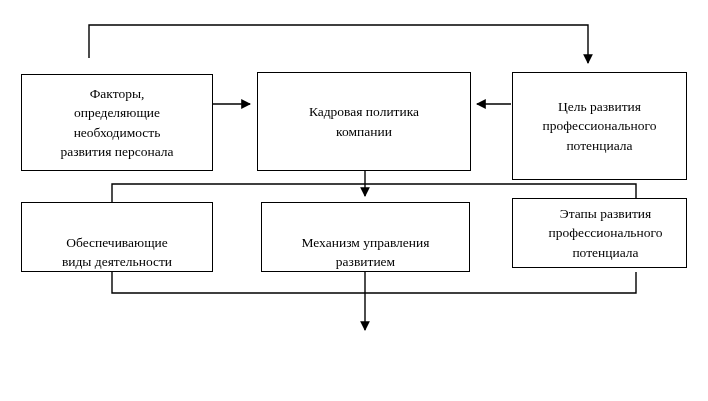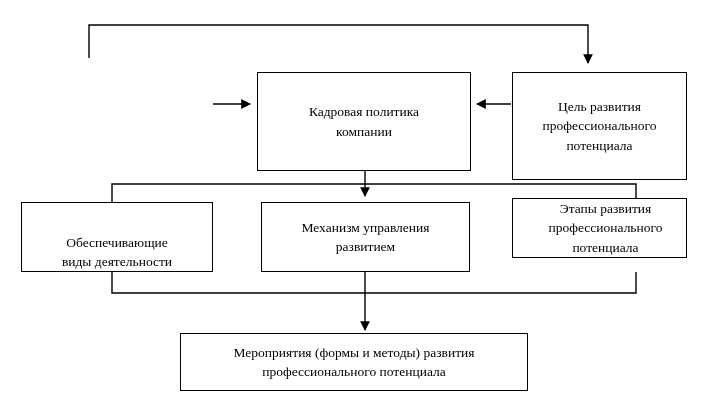--- a/index.html
+++ b/index.html
@@ -72,46 +72,48 @@
       <path d="M 112 202 L 112 184 L 636 184 L 636 198" fill="none" stroke="#000000" stroke-width="1.4"></path>
       <path d="M 365 171 L 365 196" fill="none" stroke="#000000" stroke-width="1.4" marker-end="url(#arrow-end)"></path>
     </g>
 
     <g>
       <path d="M 112 272 L 112 293 L 636 293 L 636 272" fill="none" stroke="#000000" stroke-width="1.4"></path>
       <path d="M 365 272 L 365 330" fill="none" stroke="#000000" stroke-width="1.4" marker-end="url(#arrow-end)"></path>
     </g>
   </svg>
 
+  <div class="node-box" style="left:21px; top:74px; width:192px; height:97px;">
+    <span class="node-label">Факторы,
+определяющие
+необходимость
+развития персонала</span>
+  </div>
 
   <div class="node-box" style="left:257px; top:72px; width:214px; height:99px;">
     <span class="node-label">Кадровая политика
 компании</span>
   </div>
 
   <div class="node-box" style="left:512px; top:72px; width:175px; height:108px;">
     <span class="node-label">Цель развития
 профессионального
 потенциала</span>
   </div>
 
   <div class="node-box" style="left:21px; top:202px; width:192px; height:70px;align-items:flex-end;">
     <span class="node-label">Обеспечивающие
 виды деятельности</span>
   </div>
 
-  <div class="node-box" style="left:261px; top:202px; width:209px; height:70px;">
+  <div class="node-box" style="left:261px; top:202px; width:209px; height:70px;align-items:flex-end;">
     <span class="node-label">Механизм управления
 развитием</span>
   </div>
 
-  <div class="node-box" style="left:512px; top:198px; width:175px; height:60px;padding-left:12px;">
+  <div class="node-box" style="left:512px; top:198px; width:175px; height:70px;padding-left:12px;">
     <span class="node-label">Этапы развития
 профессионального
 потенциала</span>
   </div>
 
-  <div class="node-box" style="left:180px; top:333px; width:348px; height:58px;">
-    <span class="node-label">Мероприятия (формы и методы) развития
-профессионального потенциала</span>
-  </div>
 
 </div>
 
 </body></html>

